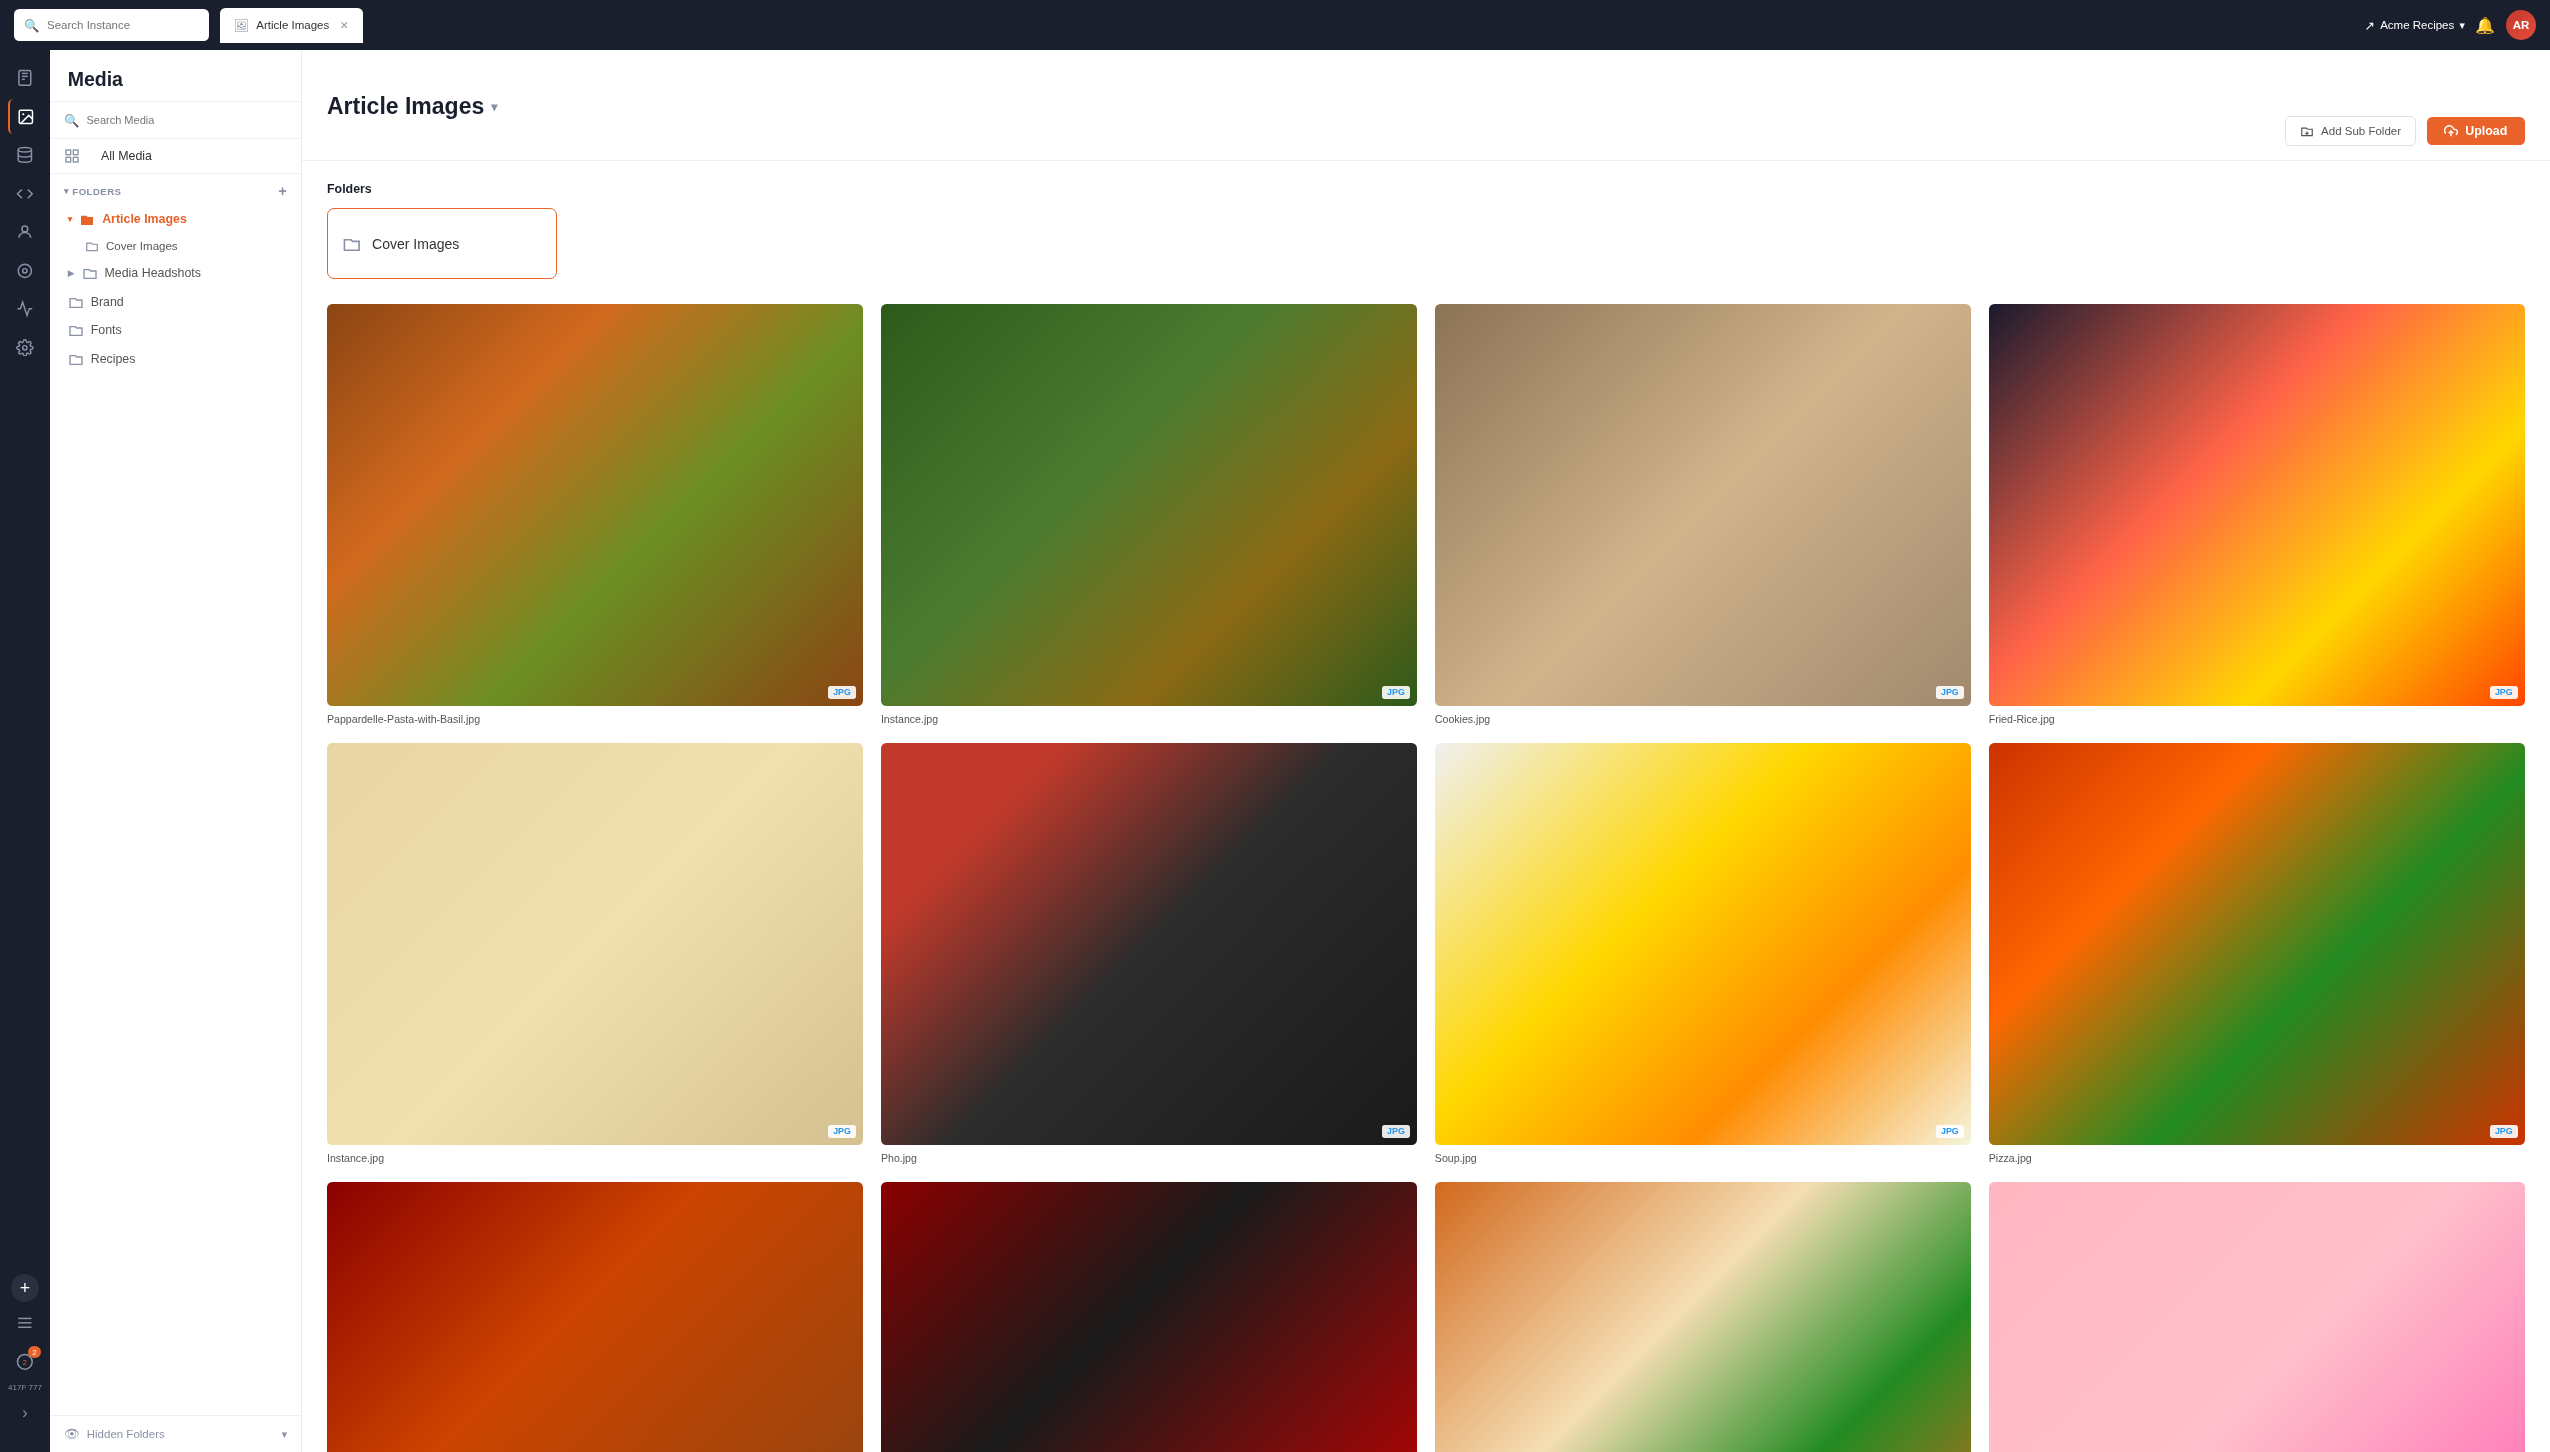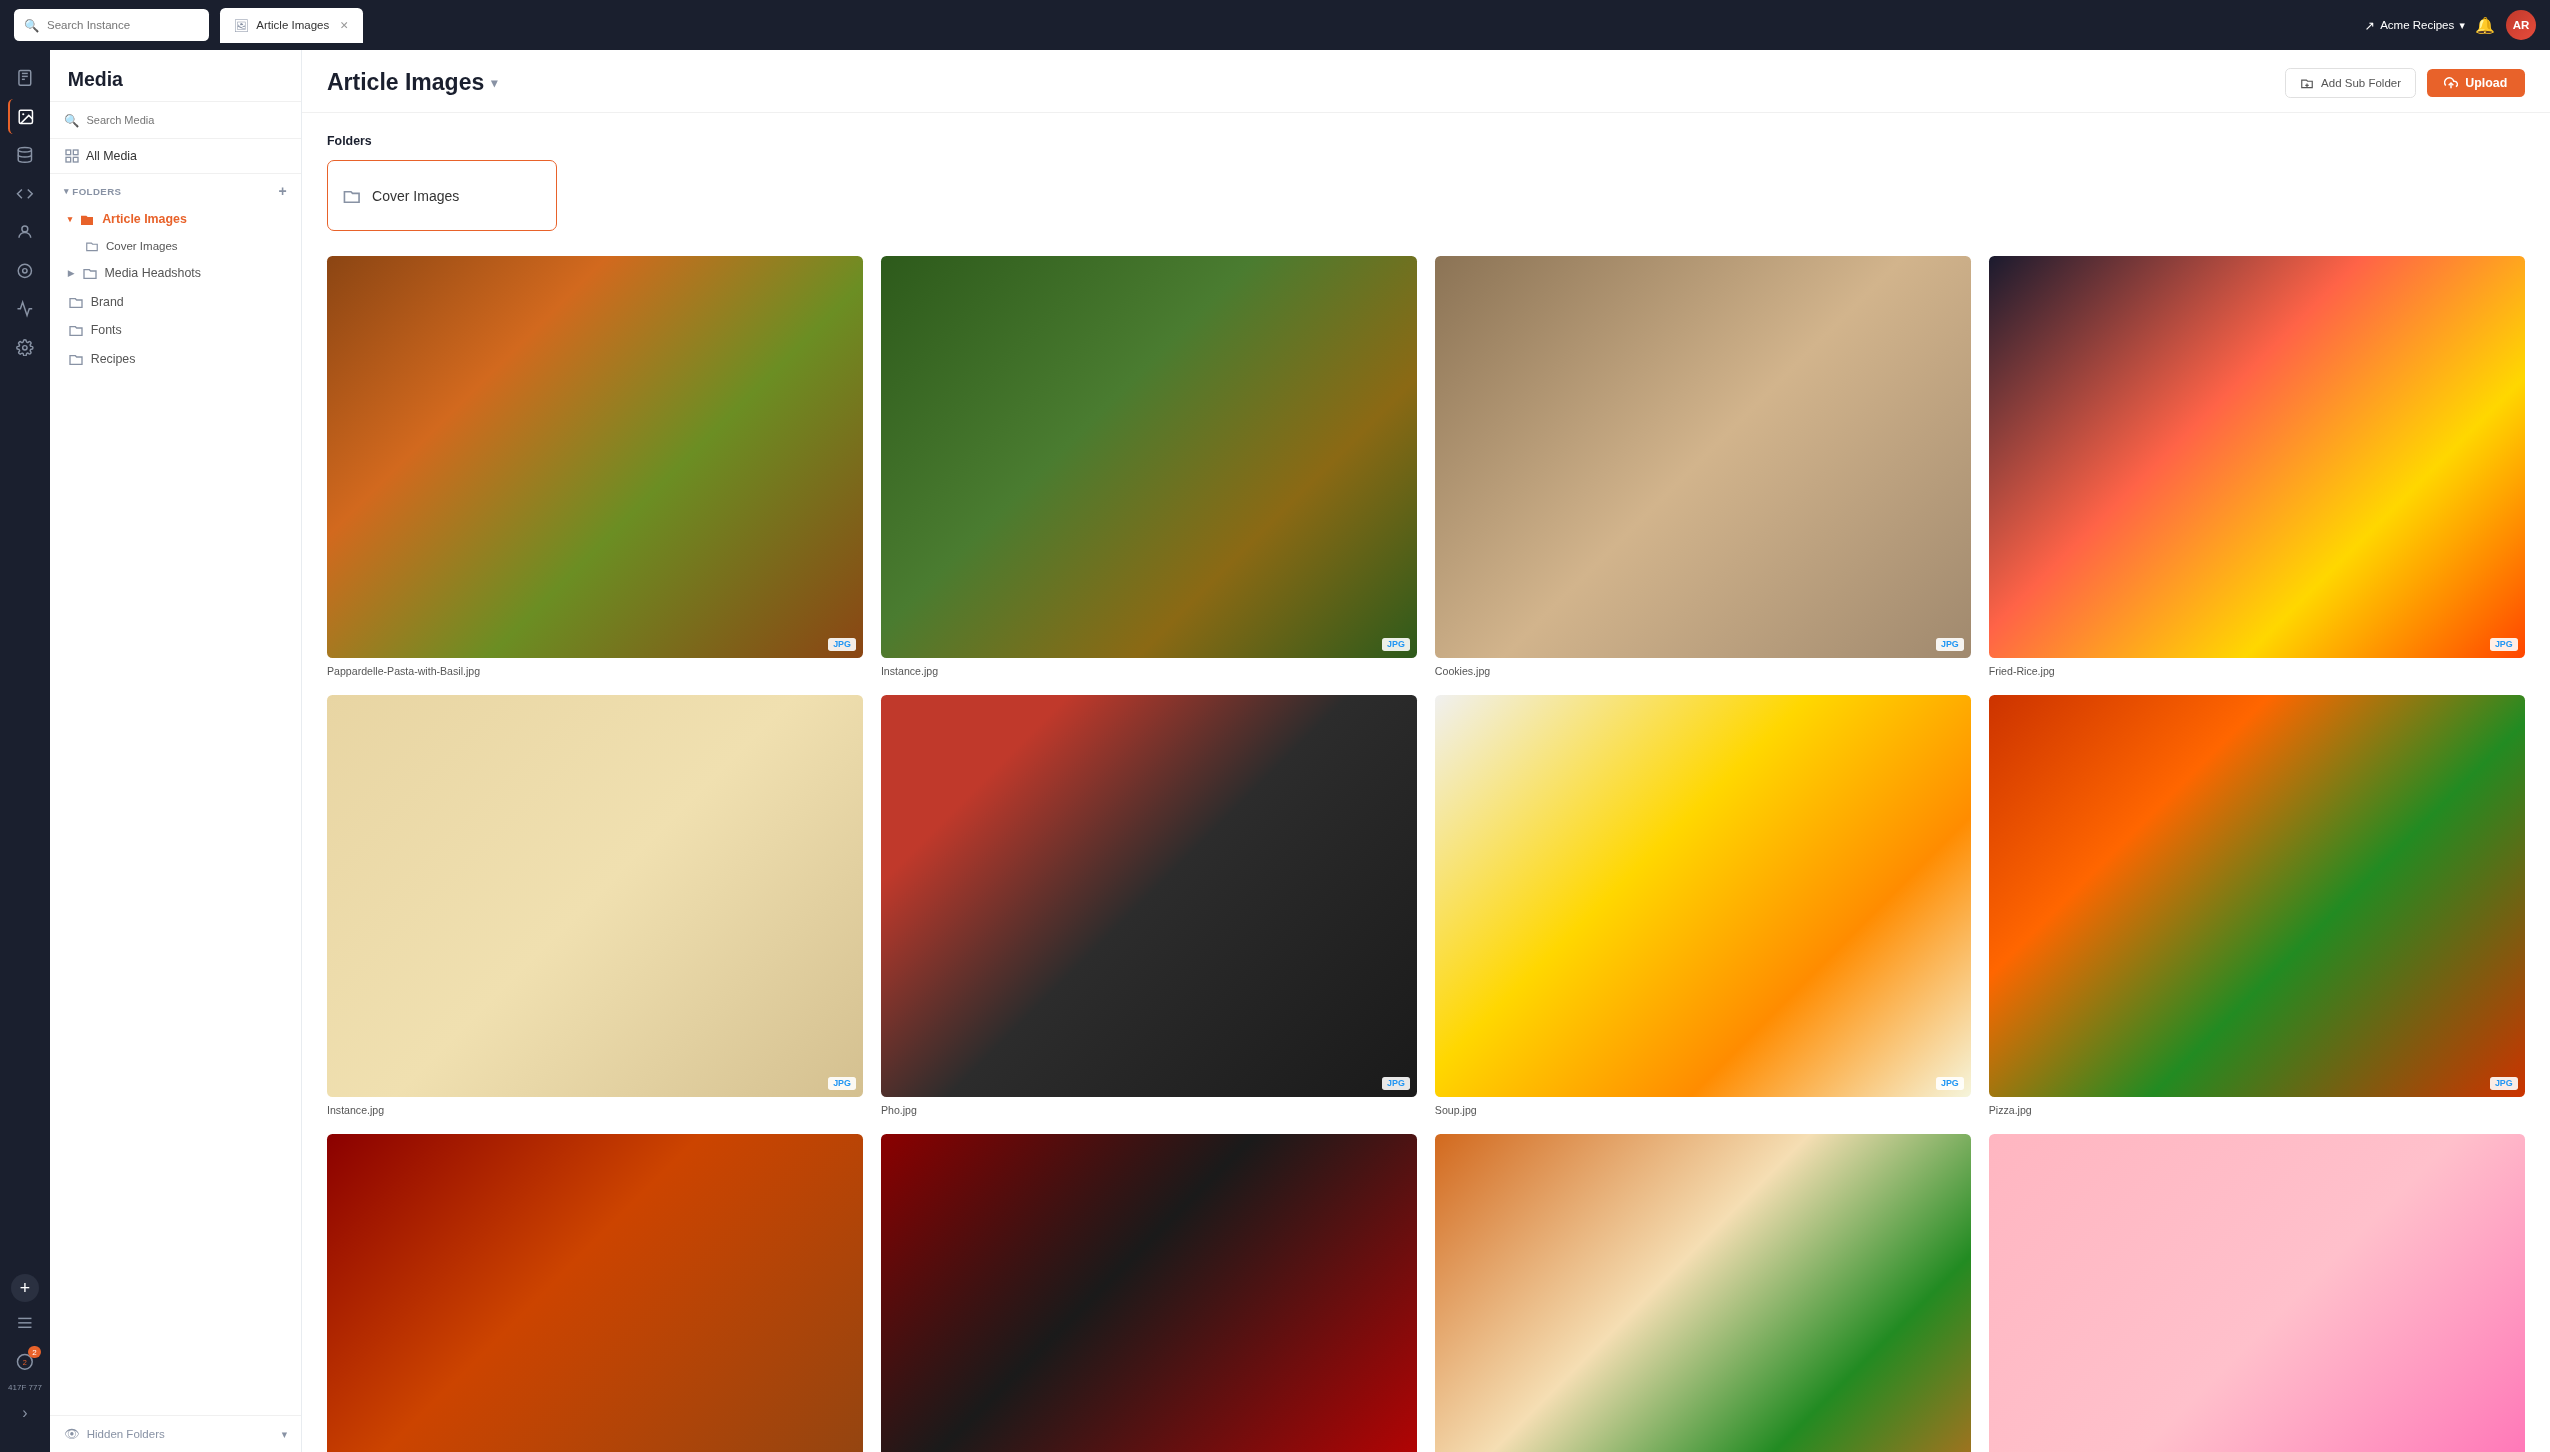--- a/index.html
+++ b/index.html
@@ -163,21 +163,21 @@
       border: none;
       outline: none;
       font-size: 11.5px;
       color: #999;
       background: transparent;
       flex: 1;
     }
     .sidebar-all-media {
       display: flex;
       align-items: center;
-      gap: 6px;
+      gap: 21px;
       padding: 8.9px 14px;
       font-size: 12.4px;
       color: #333;
       cursor: pointer;
       border-bottom: 0.9px solid #f0f0f0;
     }
     .folders-header {
       display: flex;
       align-items: center;
       gap: 5.3px;
@@ -239,20 +239,21 @@
       display: flex;
       align-items: center;
       gap: 7px;
     }
     .content-title .chevron { font-size: 12.4px; color: #8892a4; cursor: pointer; }
     .content-actions {
       margin-left: auto;
       display: flex;
       align-items: center;
       gap: 10.6px;
+      margin-top: 48px;
     }
     .add-subfolder-btn {
       display: flex;
       align-items: center;
       gap: 7px;
       padding: 7px 14px;
       background: #fff;
       border: 0.9px solid #e0e0e0;
       border-radius: 5.3px;
       font-size: 11.5px;

